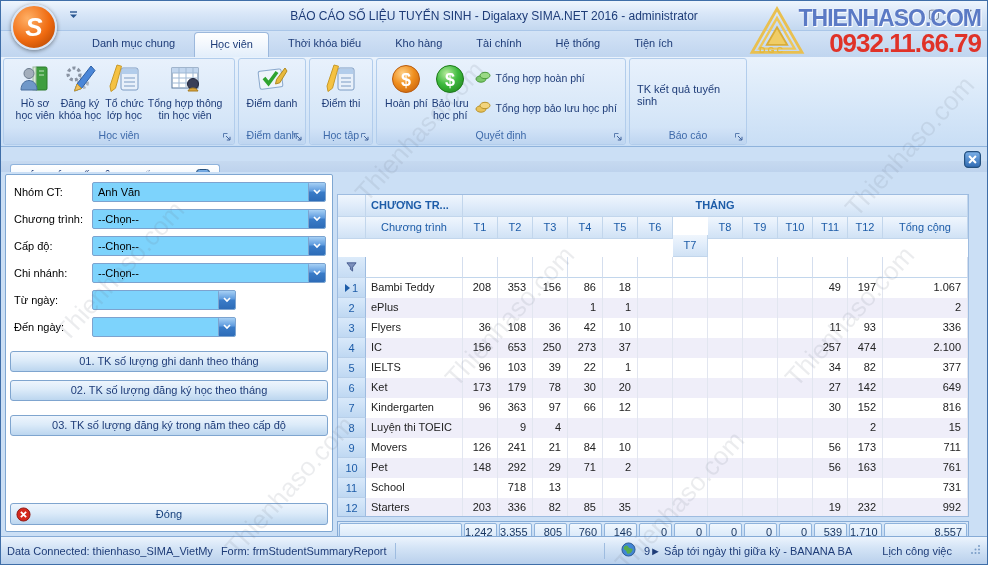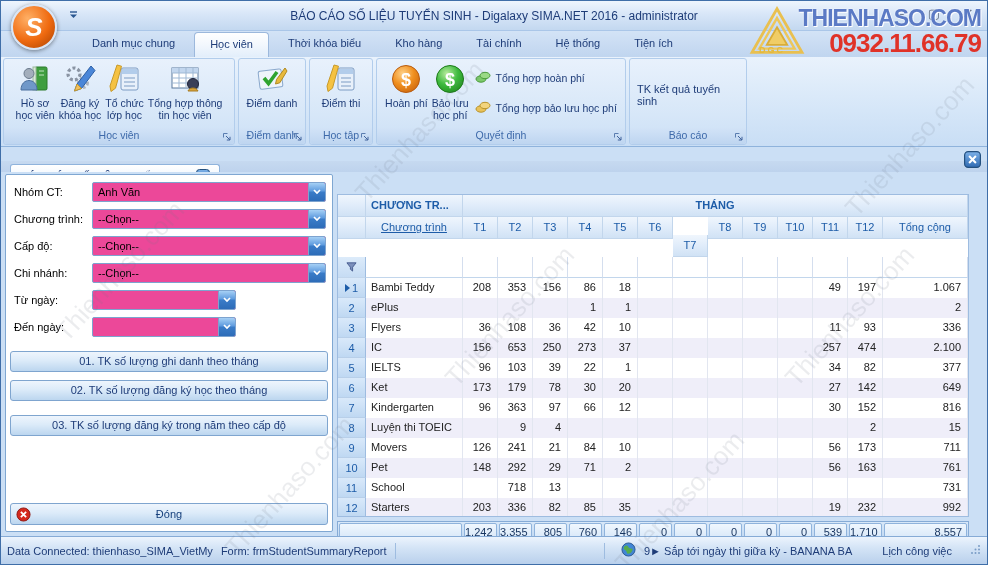--- a/index.html
+++ b/index.html
@@ -73,21 +73,21 @@
   .spanel { position:absolute; left:4px; top:2px; width:328px; bottom:4px;
     background:#fff; border:1px solid #7fa7d2; border-radius:2px; }
   .sp-header { height:22px; background:linear-gradient(#84add e0,#84adde 0%,#5585c2 55%,#4472ae);
     background:linear-gradient(#84adde,#5585c2 55%,#4472ae);
     color:#fff; line-height:22px; padding:0 7px; position:relative; }
   .pin-btn { position:absolute; right:4px; top:3px; width:16px; height:16px; border-radius:2px;
     background:linear-gradient(#9cc6f0,#5a93d6 50%,#3d79c0); border:1px solid #2d5f9e;
     display:flex; align-items:center; justify-content:center; }
   .field-row { display:flex; align-items:center; margin:7px 6px 0 8px; height:20px; }
   .field-label { width:78px; color:#000; }
-  .combo { flex:1; height:20px; border:1px solid #7da3cf; border-radius:2px; background:#ec4899; display:flex; overflow:hidden; }
+  .combo { flex:1; height:20px; border:1px solid #7da3cf; border-radius:2px; background:#7dd3fc; display:flex; overflow:hidden; }
   .combo.short { flex:none; width:144px; }
   .combo .val { flex:1; padding:3px 0 0 5px; color:#000; white-space:nowrap; overflow:hidden; }
   .combo-btn { width:17px; background:linear-gradient(#a6d0f5,#5d9ade 45%,#3a7cc8 50%,#2d6cb8);
     border-left:1px solid #7da3cf; display:flex; align-items:center; justify-content:center; border-radius:1px; }
   .rpt-btns { margin-top:14px; }
   .rpt-btn { margin:8px 4px 0; height:21px; border:1px solid #7fa5cf; border-radius:3px;
     background:linear-gradient(#eef5fd,#dcebf9 45%,#bcd6ef); color:#1e3c78; text-align:center;
     line-height:19px; cursor:default; }
   .rpt-btn:nth-child(3) { margin-top:14px; }
   .rpt-btn.focused { outline:1px dotted #2a5791; outline-offset:-3px;
@@ -435,21 +435,21 @@
     </div>
 
     <div class="grid" id="grid">
         <div class="grow">
           <div class="gcell gh" style="width: 28px;"></div>
           <div class="gcell gh band left" style="width: 97px;">CHƯƠNG TR...</div>
           <div class="gcell gh band" style="width: 505px; text-align: center;">THÁNG</div>
         </div>
         <div class="grow">
           <div class="gcell gh" style="width: 28px;"></div>
-          <div class="gcell gh" style="width: 97px; text-decoration: underline;">Chương trình</div>
+          <div class="gcell gh" style="width: 97px;">Chương trình</div>
           <div class="gcell gh" style="width: 35px;">T1</div>
           <div class="gcell gh" style="width: 35px;">T2</div>
           <div class="gcell gh" style="width: 35px;">T3</div>
           <div class="gcell gh" style="width: 35px;">T4</div>
           <div class="gcell gh" style="width: 35px;">T5</div>
           <div class="gcell gh" style="width: 35px;">T6</div>
           <div class="gcell gh" style="width: 35px; margin-top: 18px;">T7</div>
           <div class="gcell gh" style="width: 35px;">T8</div>
           <div class="gcell gh" style="width: 35px;">T9</div>
           <div class="gcell gh" style="width: 35px;">T10</div>

